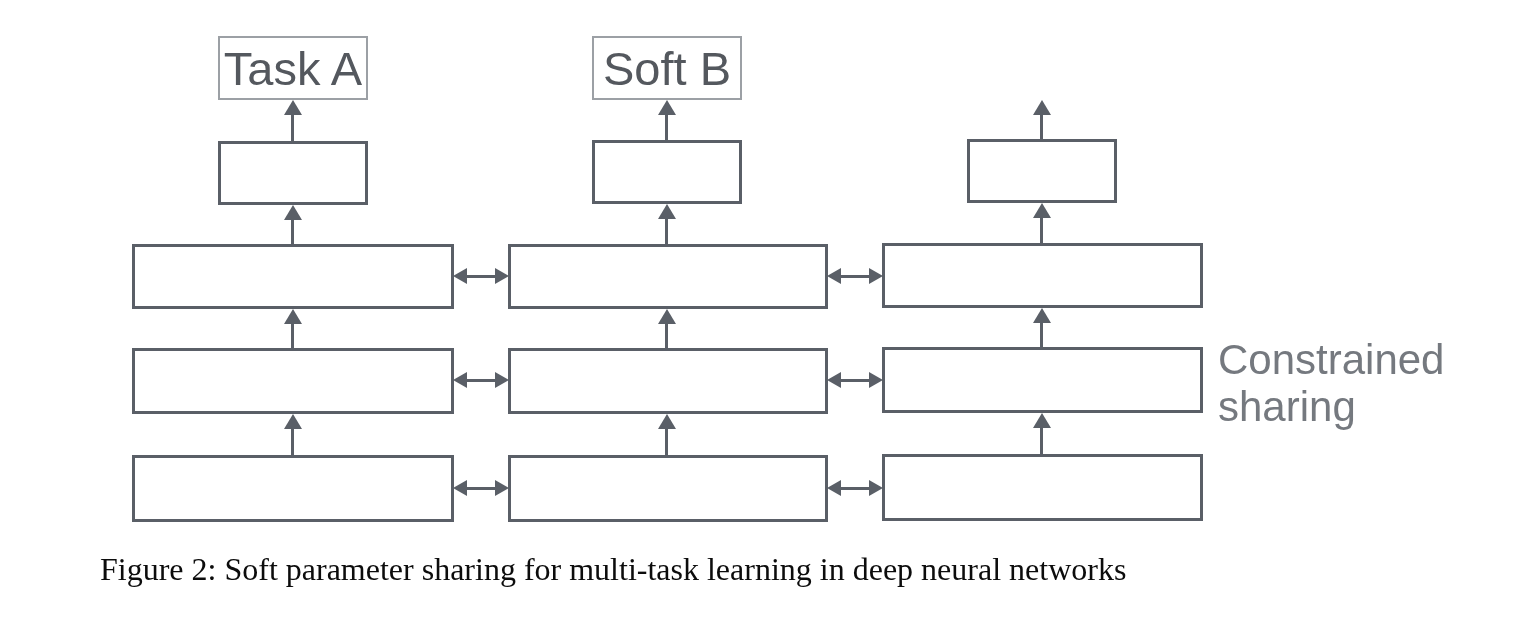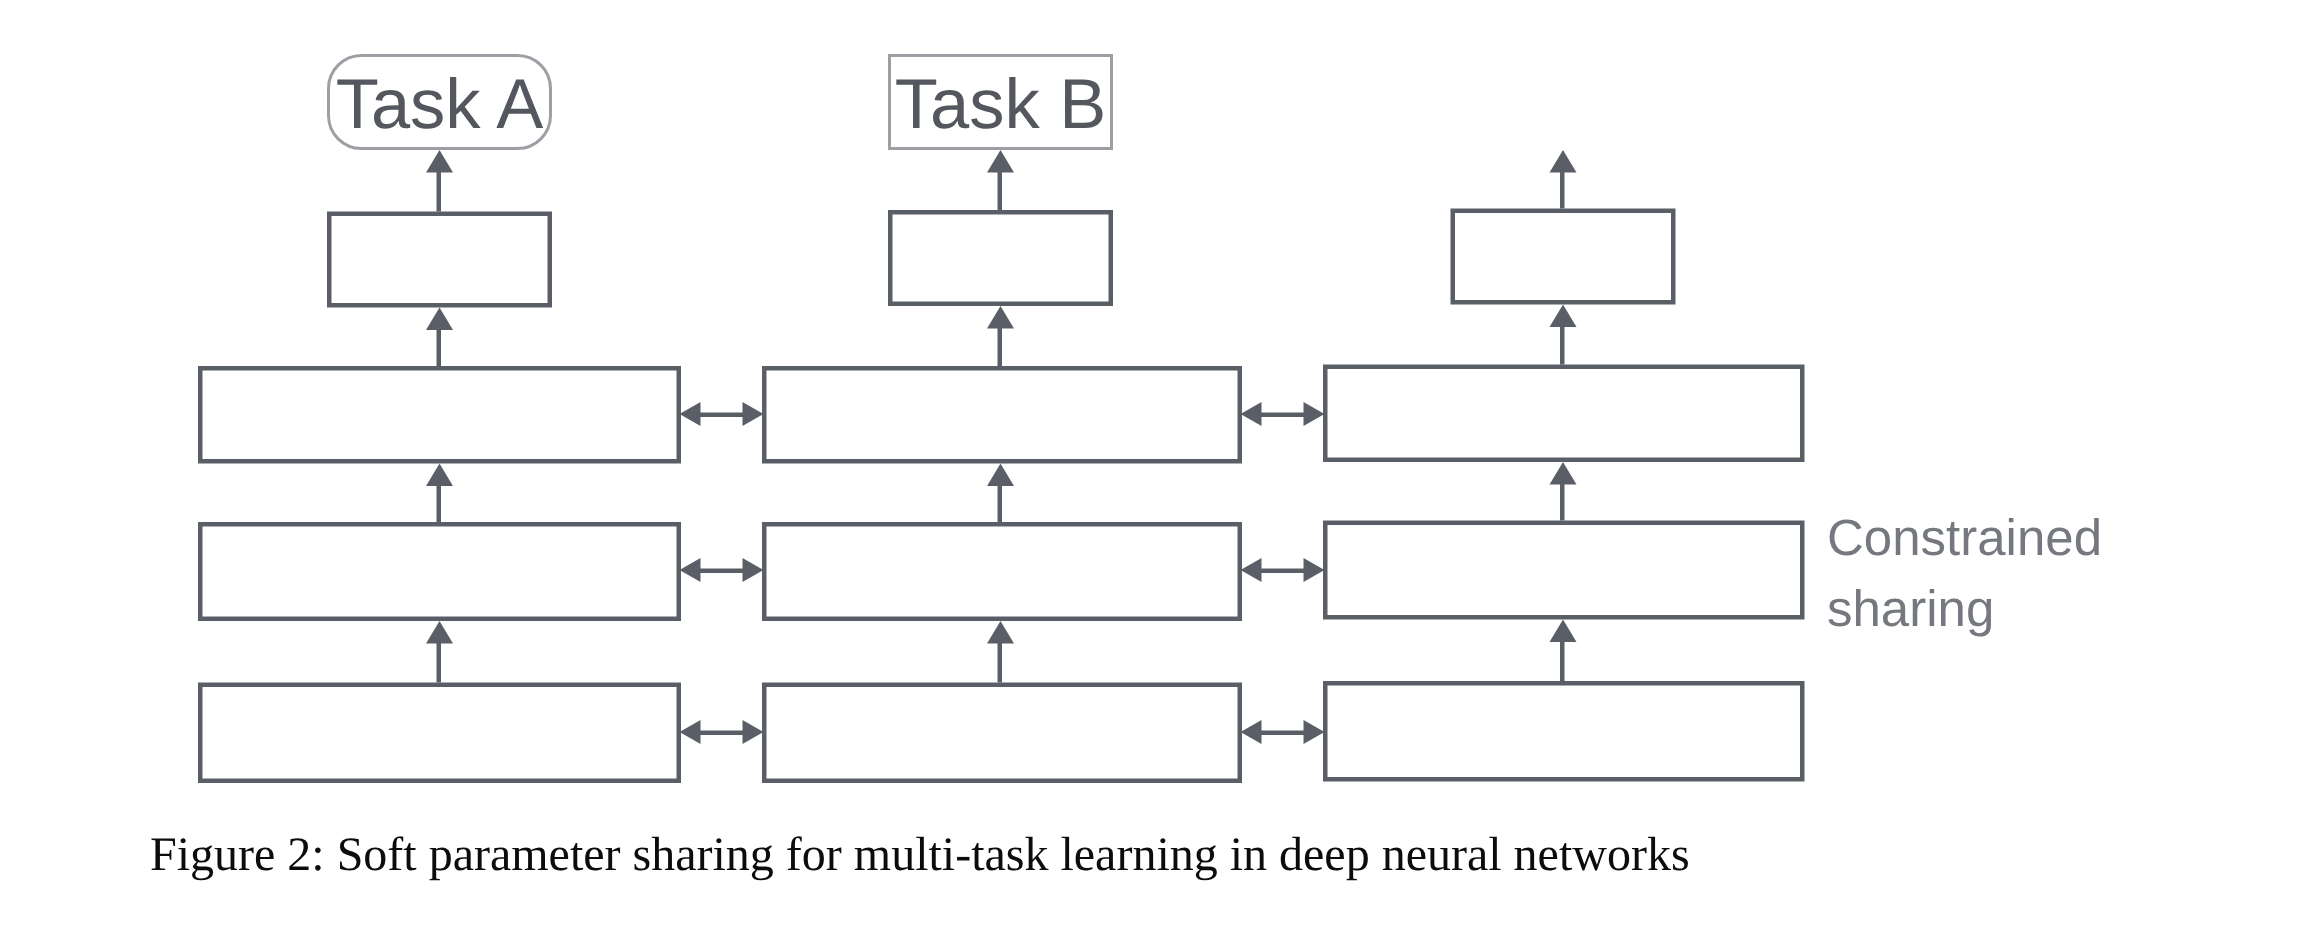--- a/index.html
+++ b/index.html
@@ -54,45 +54,45 @@
     position: absolute; right: 0; top: 0;
     width: 0; height: 0;
     border-top: 8px solid transparent;
     border-bottom: 8px solid transparent;
     border-left: 14px solid #5a5f67;
   }
   .annotation {
     position: absolute;
     left: 1218px; top: 336px;
     color: #75797f;
-    font-size: 34px;
+    font-size: 42px;
     line-height: 47px;
     white-space: nowrap;
   }
   .caption {
     position: absolute;
     left: 100px; top: 549px; width: 1370px;
     text-align: left;
     color: #0c0c0c;
     font-family: "Liberation Serif", serif;
     font-size: 32px;
     line-height: 1.25;
     white-space: nowrap;
   }
 </style>
 </head>
 <body>
 
 <div class="canvas">
 
-  <div class="box tbox" style="left:218px; top:36px; width:150px; height:64px;border-radius:23px;">
+  <div class="box tbox" style="left:218px; top:36px; width:150px; height:64px;">
     <span>Task A</span>
   </div>
   <div class="box tbox" style="left:592px; top:36px; width:150px; height:64px;">
-    <span>Task B</span>
+    <span>Soft B</span>
   </div>
 
   <div class="box sbox" style="left:218px; top:141px; width:150px; height:64px;"></div>
   <div class="box sbox" style="left:592px; top:140px; width:150px; height:64px;"></div>
   <div class="box sbox" style="left:967px; top:139px; width:150px; height:64px;"></div>
 
   <div class="box wbox" style="left:132px; top:244px; width:322px; height:65px;"></div>
   <div class="box wbox" style="left:508px; top:244px; width:320px; height:65px;"></div>
   <div class="box wbox" style="left:882px; top:243px; width:321px; height:65px;"></div>
 

